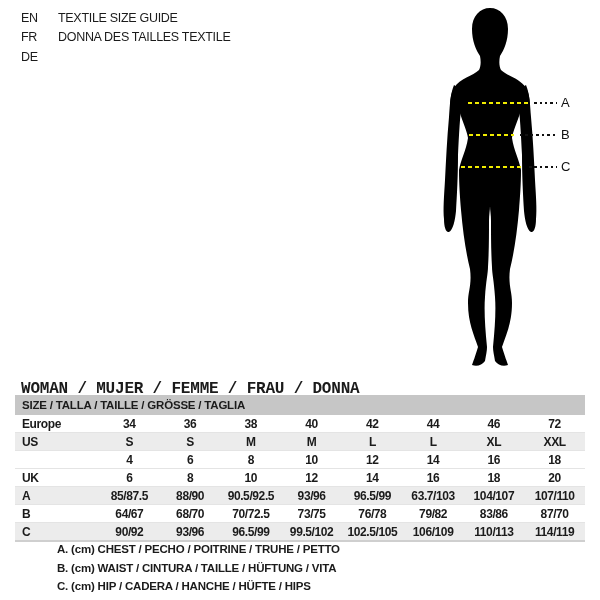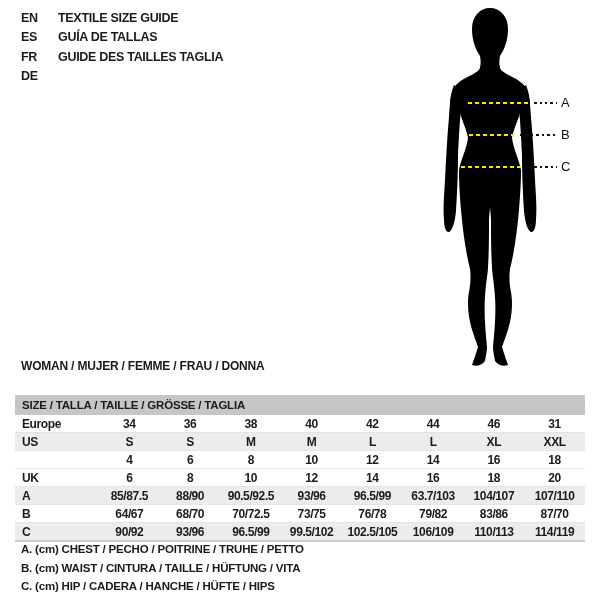--- a/index.html
+++ b/index.html
@@ -3,74 +3,70 @@
 <meta charset="utf-8">
 <style>
   html,body{margin:0;padding:0;}
   body{
     width:600px;height:600px;position:relative;background:#ffffff;
     font-family:"Liberation Sans", sans-serif;color:#1b1b1b;overflow:hidden;
   }
   
   .lang-block{position:absolute;left:21px;top:8px;}
   .lang-row{display:flex;height:19.5px;align-items:center;
-    font-size:12.5px;font-weight:bold;letter-spacing:-0.3px;}
+    font-size:12.5px;font-weight:normal;letter-spacing:-0.3px;}
   .lang-code{width:37px;}
   
   .figure-wrap{position:absolute;left:430px;top:5px;width:120px;height:362px;}
   .figure-wrap svg{display:block;width:100%;height:100%;}
   .measure-line{position:absolute;height:2px;}
   .measure-line.yellow{background:repeating-linear-gradient(90deg,var(--yl) 0 4px,transparent 4px 7px);}
   .measure-line.leader{background:repeating-linear-gradient(90deg,#111 0 2.5px,transparent 2.5px 5.5px);}
   .marker-label{position:absolute;font-size:13px;color:#111;width:14px;text-align:left;}
   .mA-body{left:468px;top:102px;width:60px;}
   .mA-leader{left:534px;top:102px;width:23px;}
   .mA-label{left:561px;top:95px;}
   .mB-body{left:469px;top:134px;width:45px;}
   .mB-leader{left:520px;top:134px;width:37px;}
   .mB-label{left:561px;top:127px;}
   .mC-body{left:461px;top:166px;width:62px;}
   .mC-leader{left:529px;top:166px;width:28px;}
   .mC-label{left:561px;top:159px;}
   
-  .section-title{position:absolute;left:21px;top:359px;
-    font-size:12px;font-weight:bold;letter-spacing:-0.2px;}
+  .section-title{position:absolute;left:21px;top:380px;
+    font-size:16px;font-weight:bold;letter-spacing:-0.2px;font-family:Liberation Mono, monospace;}
   
   .size-table{position:absolute;left:15px;top:395px;width:570px;
     border-collapse:collapse;table-layout:fixed;}
   .size-table th{
     background:var(--hdr);height:20px;text-align:left;padding:0 6px 0 7px;
     font-size:11.5px;font-weight:bold;letter-spacing:-0.2px;}
   .size-table td{
     height:17px;padding:0;text-align:center;font-size:12px;font-weight:bold;
     letter-spacing:-0.4px;border-bottom:1px solid #e4e4e4;}
   .size-table td.row-label{text-align:left;padding-left:7px;}
   .size-table tr.shaded td{background:var(--shade);margin-left:21px;}
   .size-table tr:last-child td{border-bottom:2px solid #cfcfcf;}
   
   .legend-block{position:absolute;left:21px;top:543px;}
-  .legend-line{height:18.5px;font-size:11.5px;font-weight:bold;letter-spacing:-0.2px;}
+  .legend-line{height:18.5px;font-size:11.5px;font-weight:bold;letter-spacing:-0.2px;margin-left:36px;}
 </style>
 </head>
 <body style="--yl: #f1ec00; --hdr: #c6c6c6; --shade: #ececec;">
 
 <div class="lang-block">
   <div class="lang-row">
     <span class="lang-code">EN</span>
     <span class="lang-text">TEXTILE SIZE GUIDE</span>
   </div>
 
-  <div class="lang-row">
-    <span class="lang-code">ES</span>
-    <span class="lang-text">GUÍA DE TALLAS</span>
-  </div>
 
   <div class="lang-row">
     <span class="lang-code">FR</span>
-    <span class="lang-text">GUIDE DES TAILLES TAGLIA</span>
+    <span class="lang-text">DONNA DES TAILLES TEXTILE</span>
   </div>
 
   <div class="lang-row">
     <span class="lang-code">DE</span>
   </div>
 
 </div>
 
 <div class="figure-wrap">
   <svg viewBox="0 0 120 362" xmlns="http://www.w3.org/2000/svg">
@@ -145,21 +141,21 @@
   <tbody>
   <tr>
     <td class="row-label">Europe</td>
   <td>34</td>
         <td>36</td>
         <td>38</td>
         <td>40</td>
         <td>42</td>
         <td>44</td>
         <td>46</td>
-        <td>31</td>
+        <td>72</td>
       </tr>
 
   <tr class="shaded">
     <td class="row-label">US</td>
   <td>S</td>
         <td>S</td>
         <td>M</td>
         <td>M</td>
         <td>L</td>
         <td>L</td>

